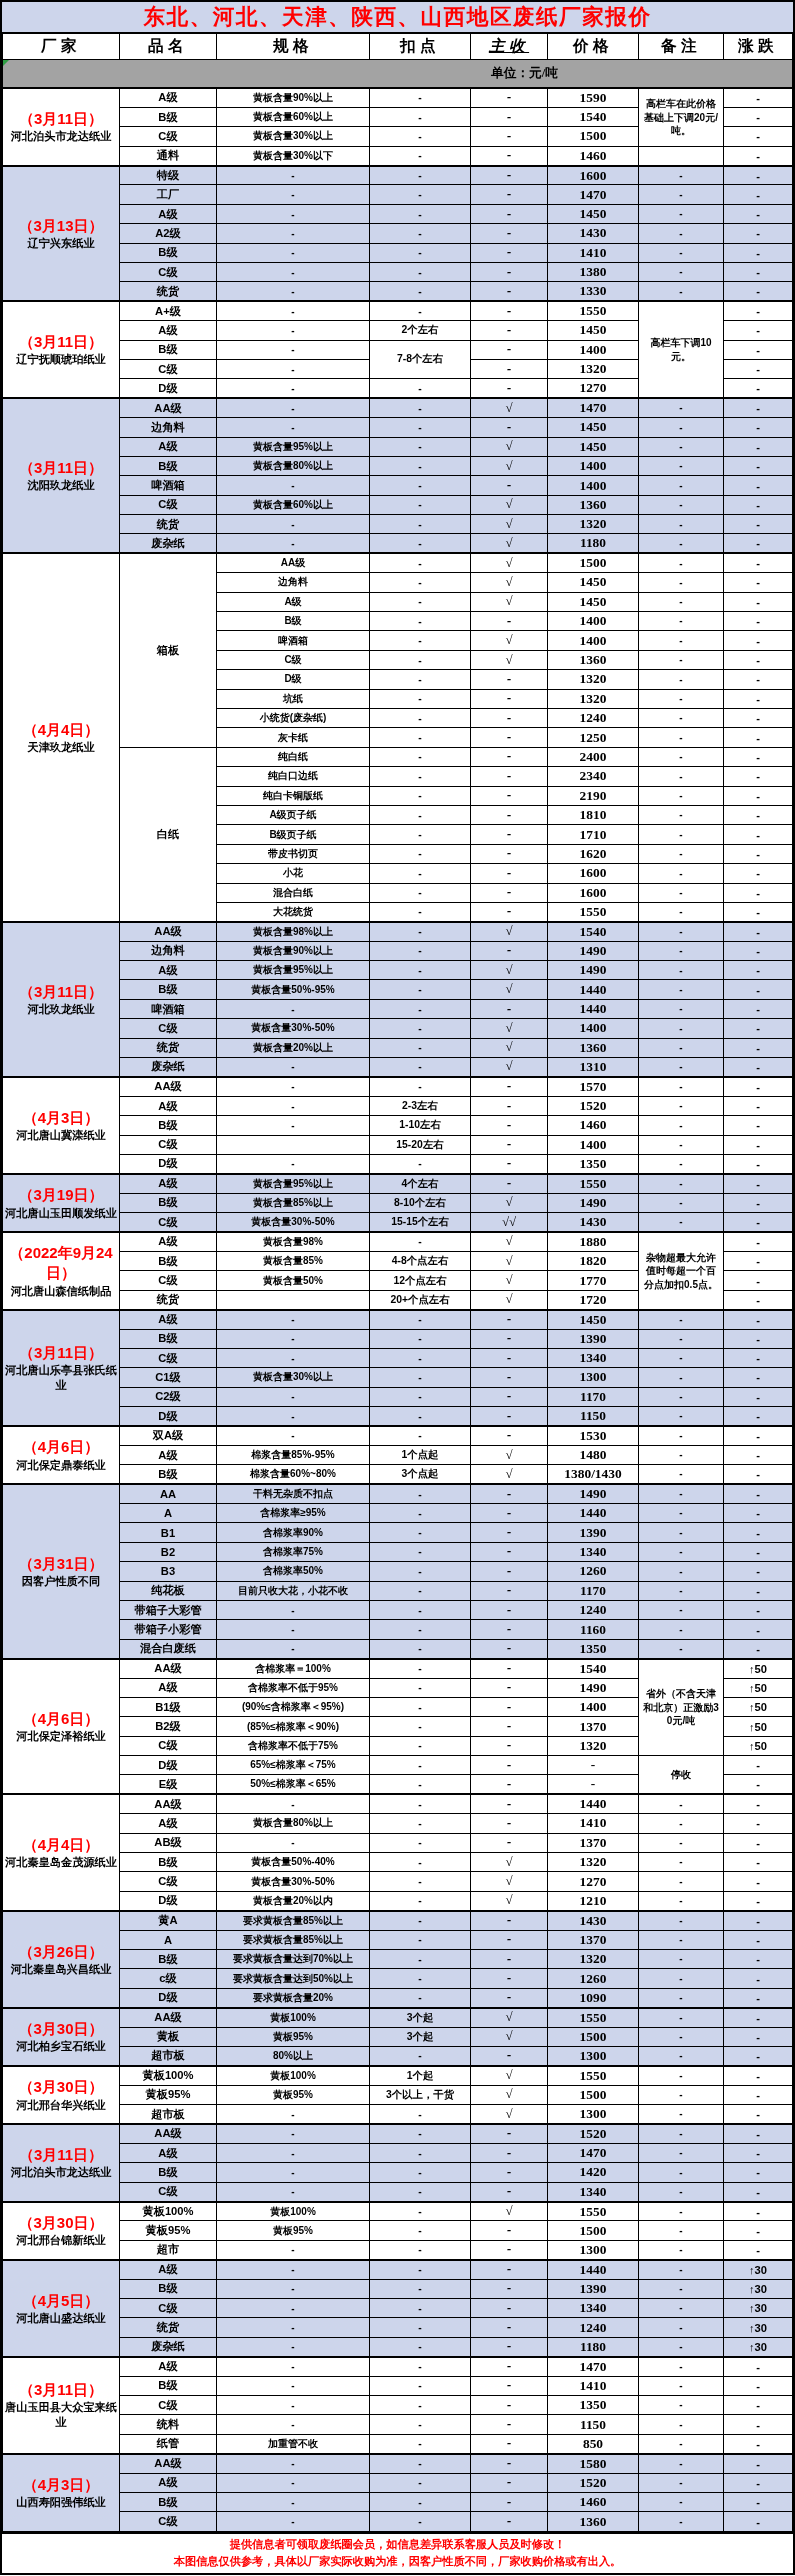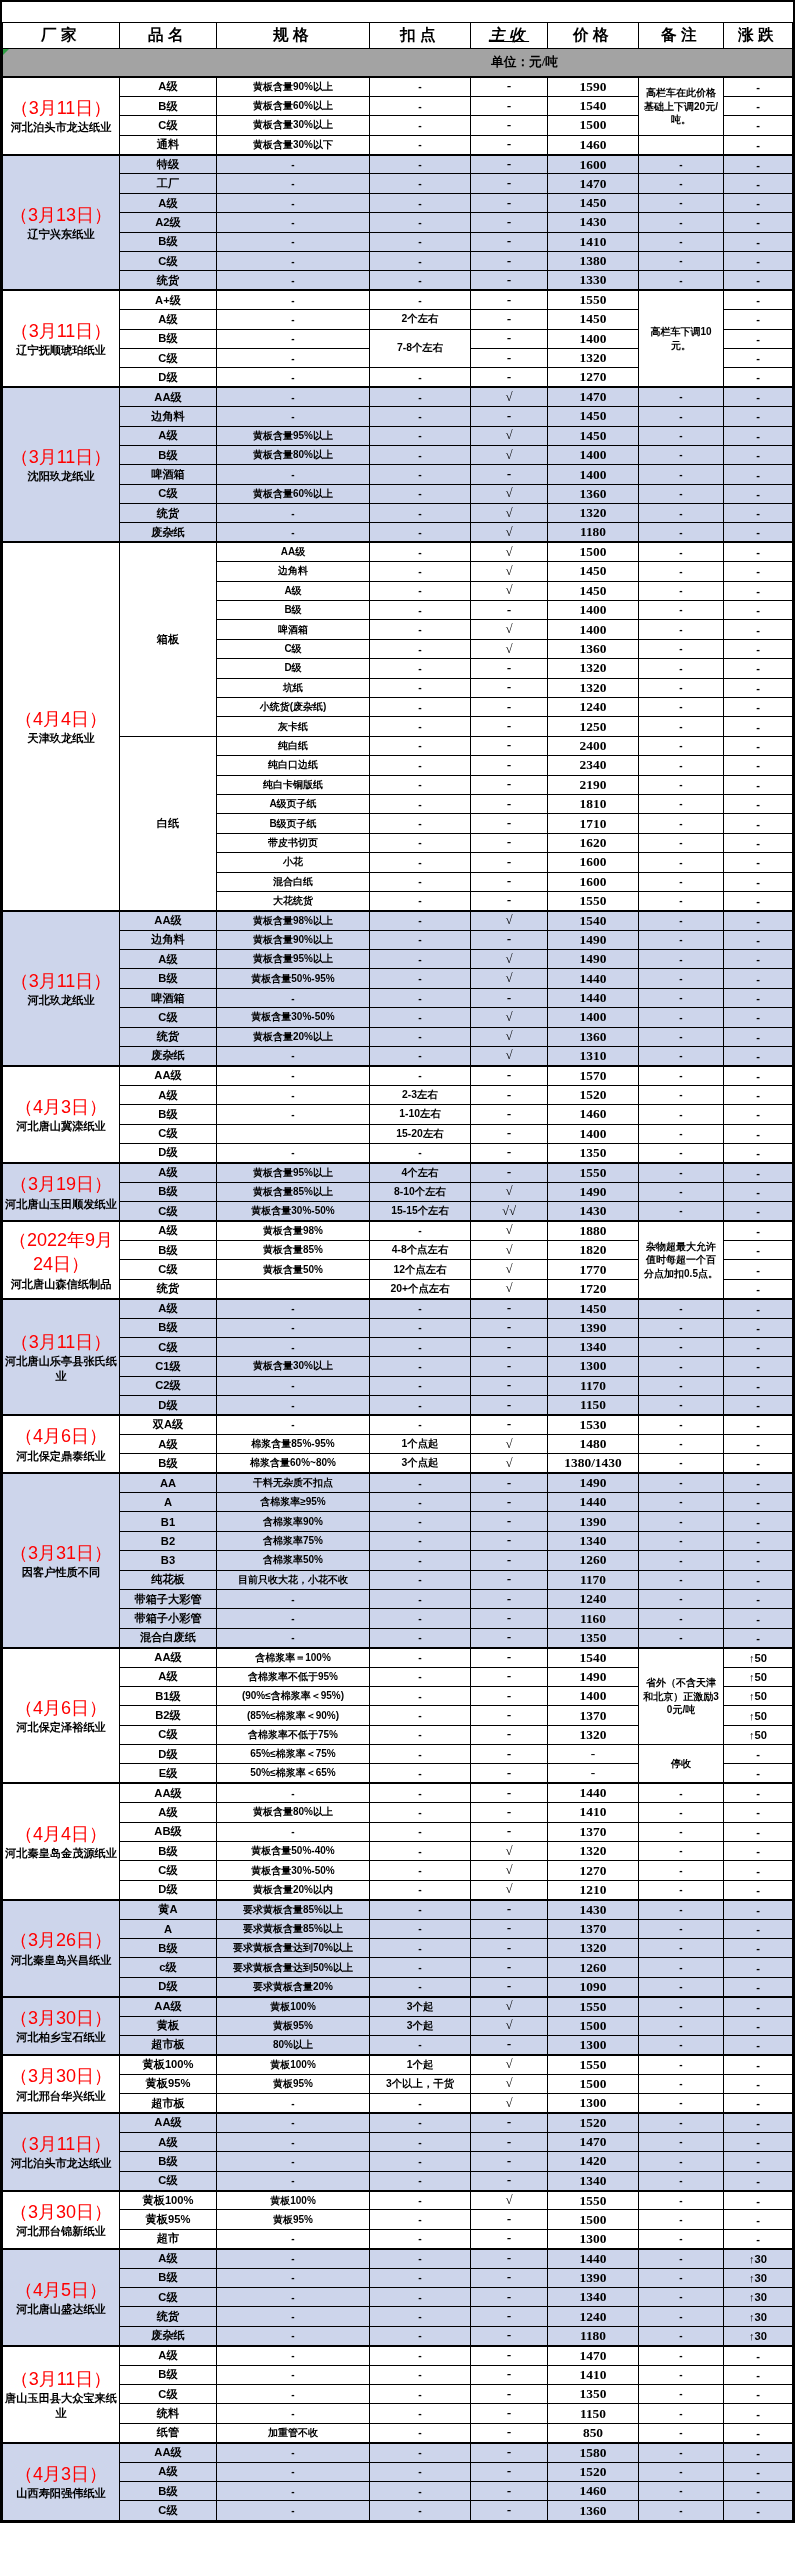--- a/index.html
+++ b/index.html
@@ -14,21 +14,21 @@
   .title-bar{
     background:var(--blue);
     color:var(--red);
     height:30px;line-height:30px;
     text-align:center;
     font-family:"Liberation Serif","DejaVu Serif",serif;
     font-weight:bold;font-size:21.6px;letter-spacing:1.5px;
     border-bottom:1.5px solid var(--border);
     overflow:hidden;white-space:nowrap;
   }
-  table{border-collapse:collapse;table-layout:fixed;width:100%;margin-top:20px;}
+  table{border-collapse:collapse;table-layout:fixed;width:100%;}
   th,td{border:solid var(--border);border-width:0.7px 1.5px;padding:0;text-align:center;vertical-align:middle;}
   thead th{
     height:25px;background:#fff;
     font-family:"Liberation Serif","DejaVu Serif",serif;
     font-weight:bold;font-size:15.6px;letter-spacing:4.5px;
   }
   thead th.slant{font-style:italic;text-decoration:underline;}
   tbody tr{height:19.4px;}
   tr.fs td{border-top:2.2px solid var(--border);}
   tr.blue td{background:var(--blue);}
@@ -36,40 +36,41 @@
   .unit-row td{height:27px;position:relative;background:#a3a3a3;text-align:left;}
   .unit-text{
     margin-left:488px;font-weight:bold;font-size:12.7px;
     font-family:"Liberation Serif","DejaVu Serif",serif;
   }
   .green-tri{
     position:absolute;left:0;top:0;width:0;height:0;
     border-top:6.7px solid var(--green);border-right:6.7px solid transparent;
   }
   .factory-cell{padding:0.7px;}
-  .f-date{color:var(--red);font-weight:normal;font-size:18px;line-height:1.35;}
+  .f-date{color:var(--red);font-weight:bold;font-size:15px;line-height:1.35;}
   .f-name{color:#000;font-weight:bold;font-size:11.2px;line-height:1.35;}
   .c-grade{font-weight:bold;font-size:11.2px;white-space:nowrap;overflow:hidden;}
   .c-spec{font-weight:bold;font-size:10px;white-space:nowrap;overflow:hidden;}
   .c-deduct{font-weight:bold;font-size:10.4px;white-space:nowrap;overflow:hidden;}
   .c-main{font-family:"Liberation Serif","DejaVu Serif",serif;font-style:italic;font-weight:bold;font-size:12.7px;}
   .c-price{font-family:"Liberation Serif","DejaVu Serif",serif;font-weight:600;font-size:13.4px;white-space:nowrap;}
   .c-note{font-weight:bold;font-size:10px;line-height:1.35;padding:0 2.2px;word-break:break-all;}
   .c-change{font-weight:bold;font-size:11.2px;white-space:nowrap;}
   .footer{
     border-top:2.2px solid var(--border);
     background:#fff;color:var(--red);
     text-align:center;font-weight:bold;font-size:11.2px;line-height:1.5;
     padding:2.2px 0 3px 0;
   }
 </style>
 </head>
 <body>
 
 <div class="sheet">
+  <div class="title-bar">东北、河北、天津、陕西、山西地区废纸厂家报价</div>
   <table>
     <colgroup>
       <col style="width:117px">
         <col style="width:97px">
         <col style="width:153px">
         <col style="width:101px">
       <col style="width:77px">
         <col style="width:91px">
         <col style="width:85px">
         <col style="width:69px">
@@ -1275,14 +1276,18 @@
           <td class="c-grade">C级</td>
           <td class="c-spec">-</td>
           <td class="c-deduct">-</td>
           <td class="c-main">-</td>
           <td class="c-price">1360</td>
           <td class="c-note">-</td>
           <td class="c-change">-</td>
         </tr>
       </tbody>
   </table>
+  <div class="footer">
+    <div>提供信息者可领取废纸圈会员，如信息差异联系客服人员及时修改！</div>
+    <div>本图信息仅供参考，具体以厂家实际收购为准，因客户性质不同，厂家收购价格或有出入。</div>
+  </div>
 </div>
 
 
 </body></html>

